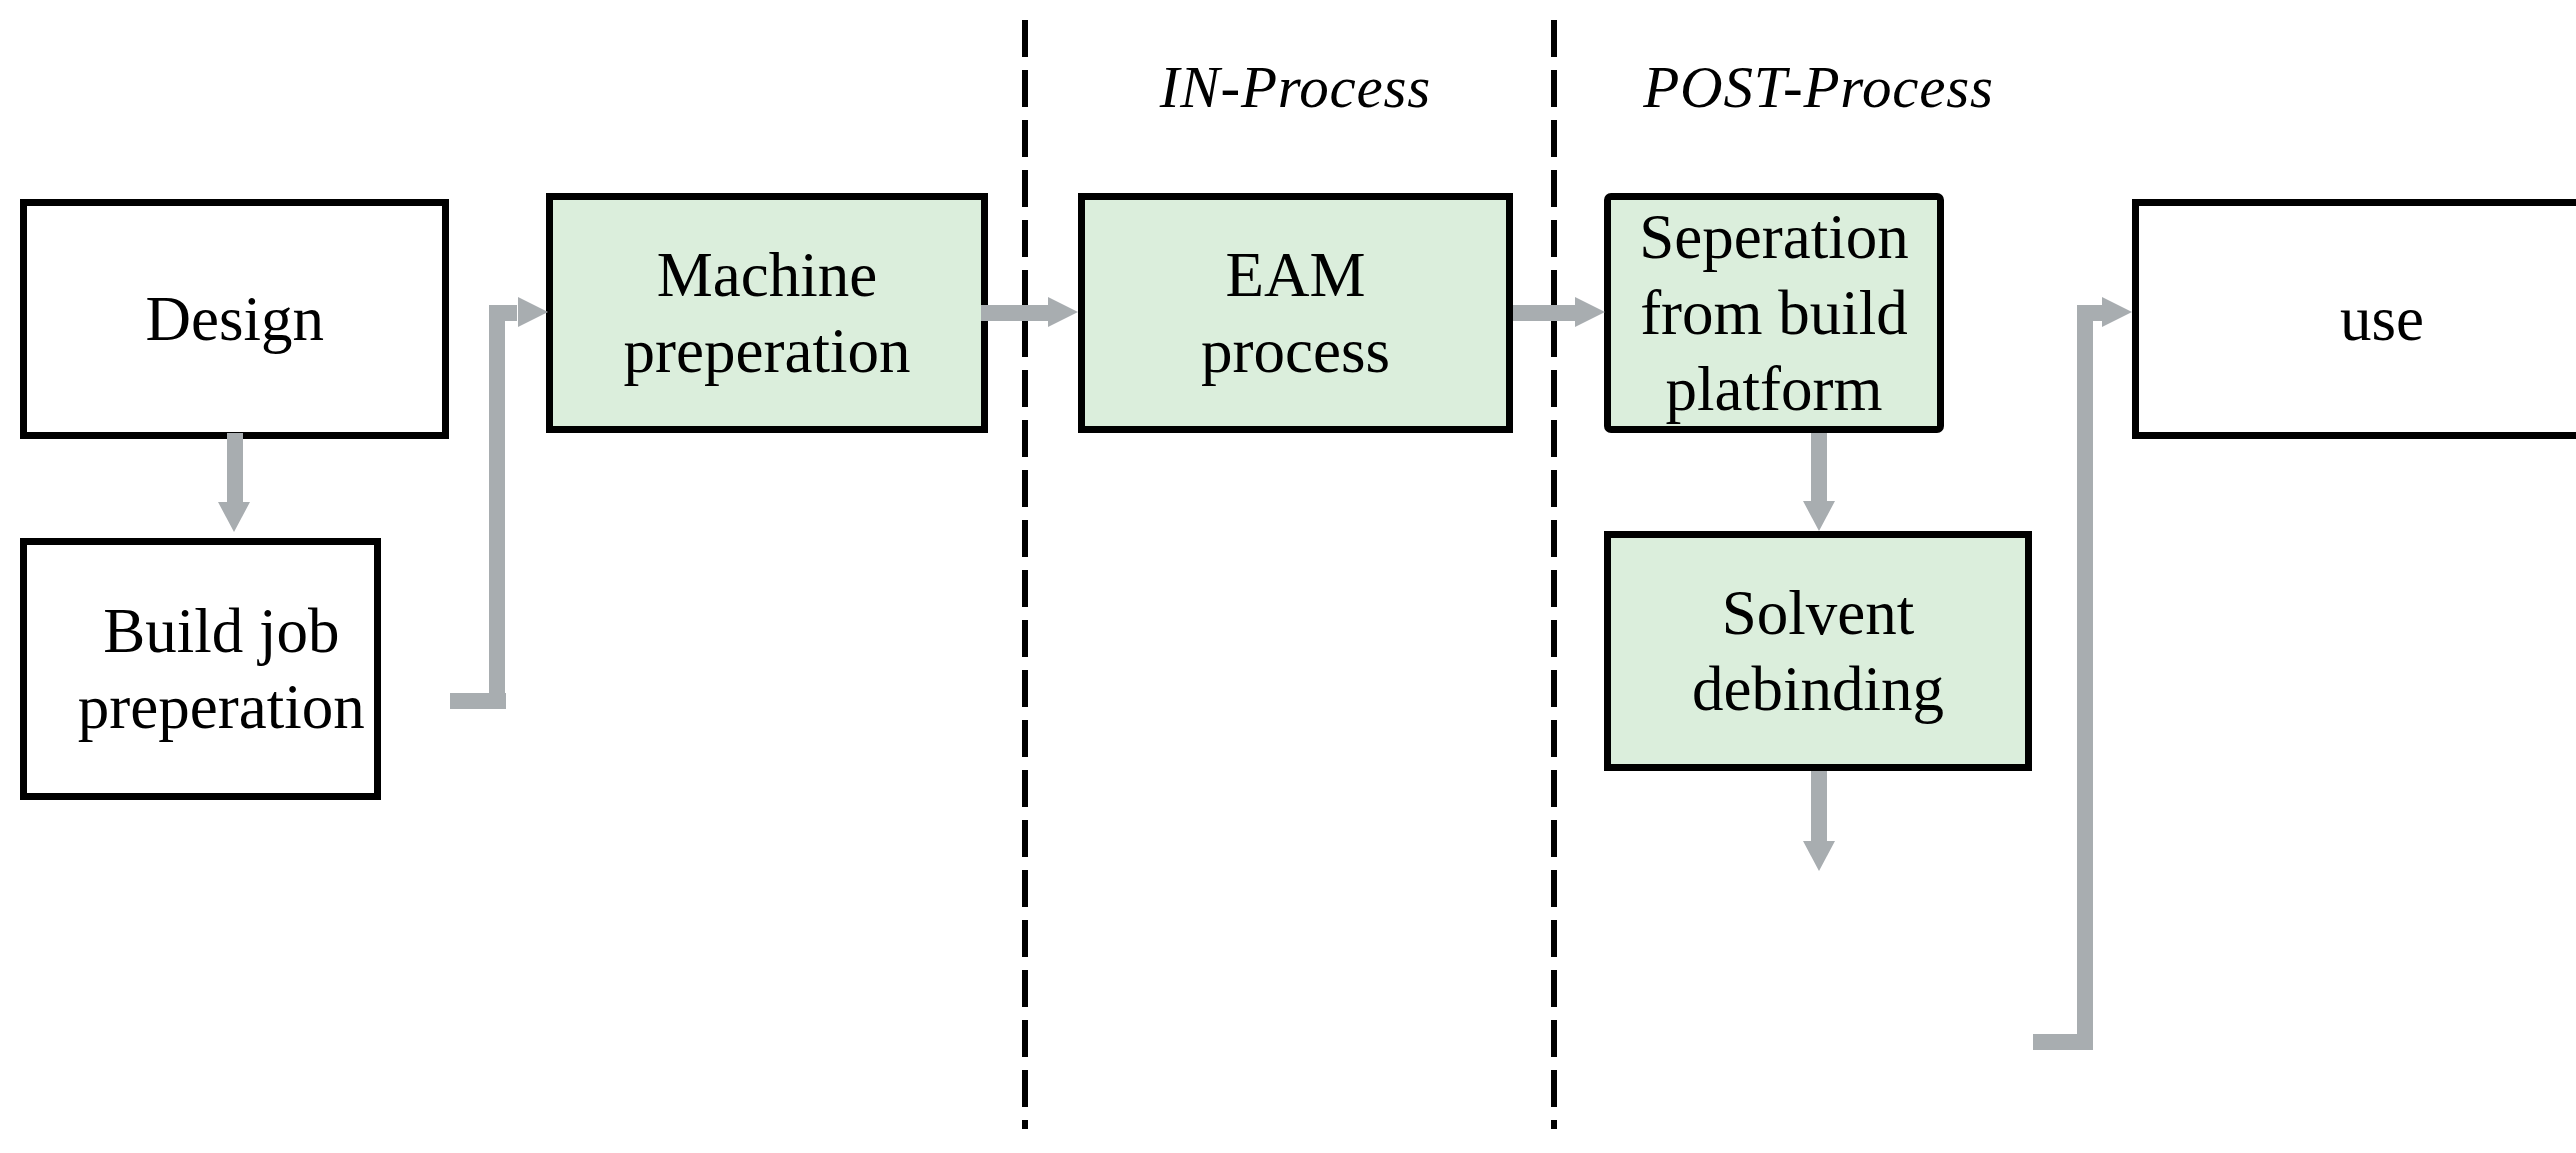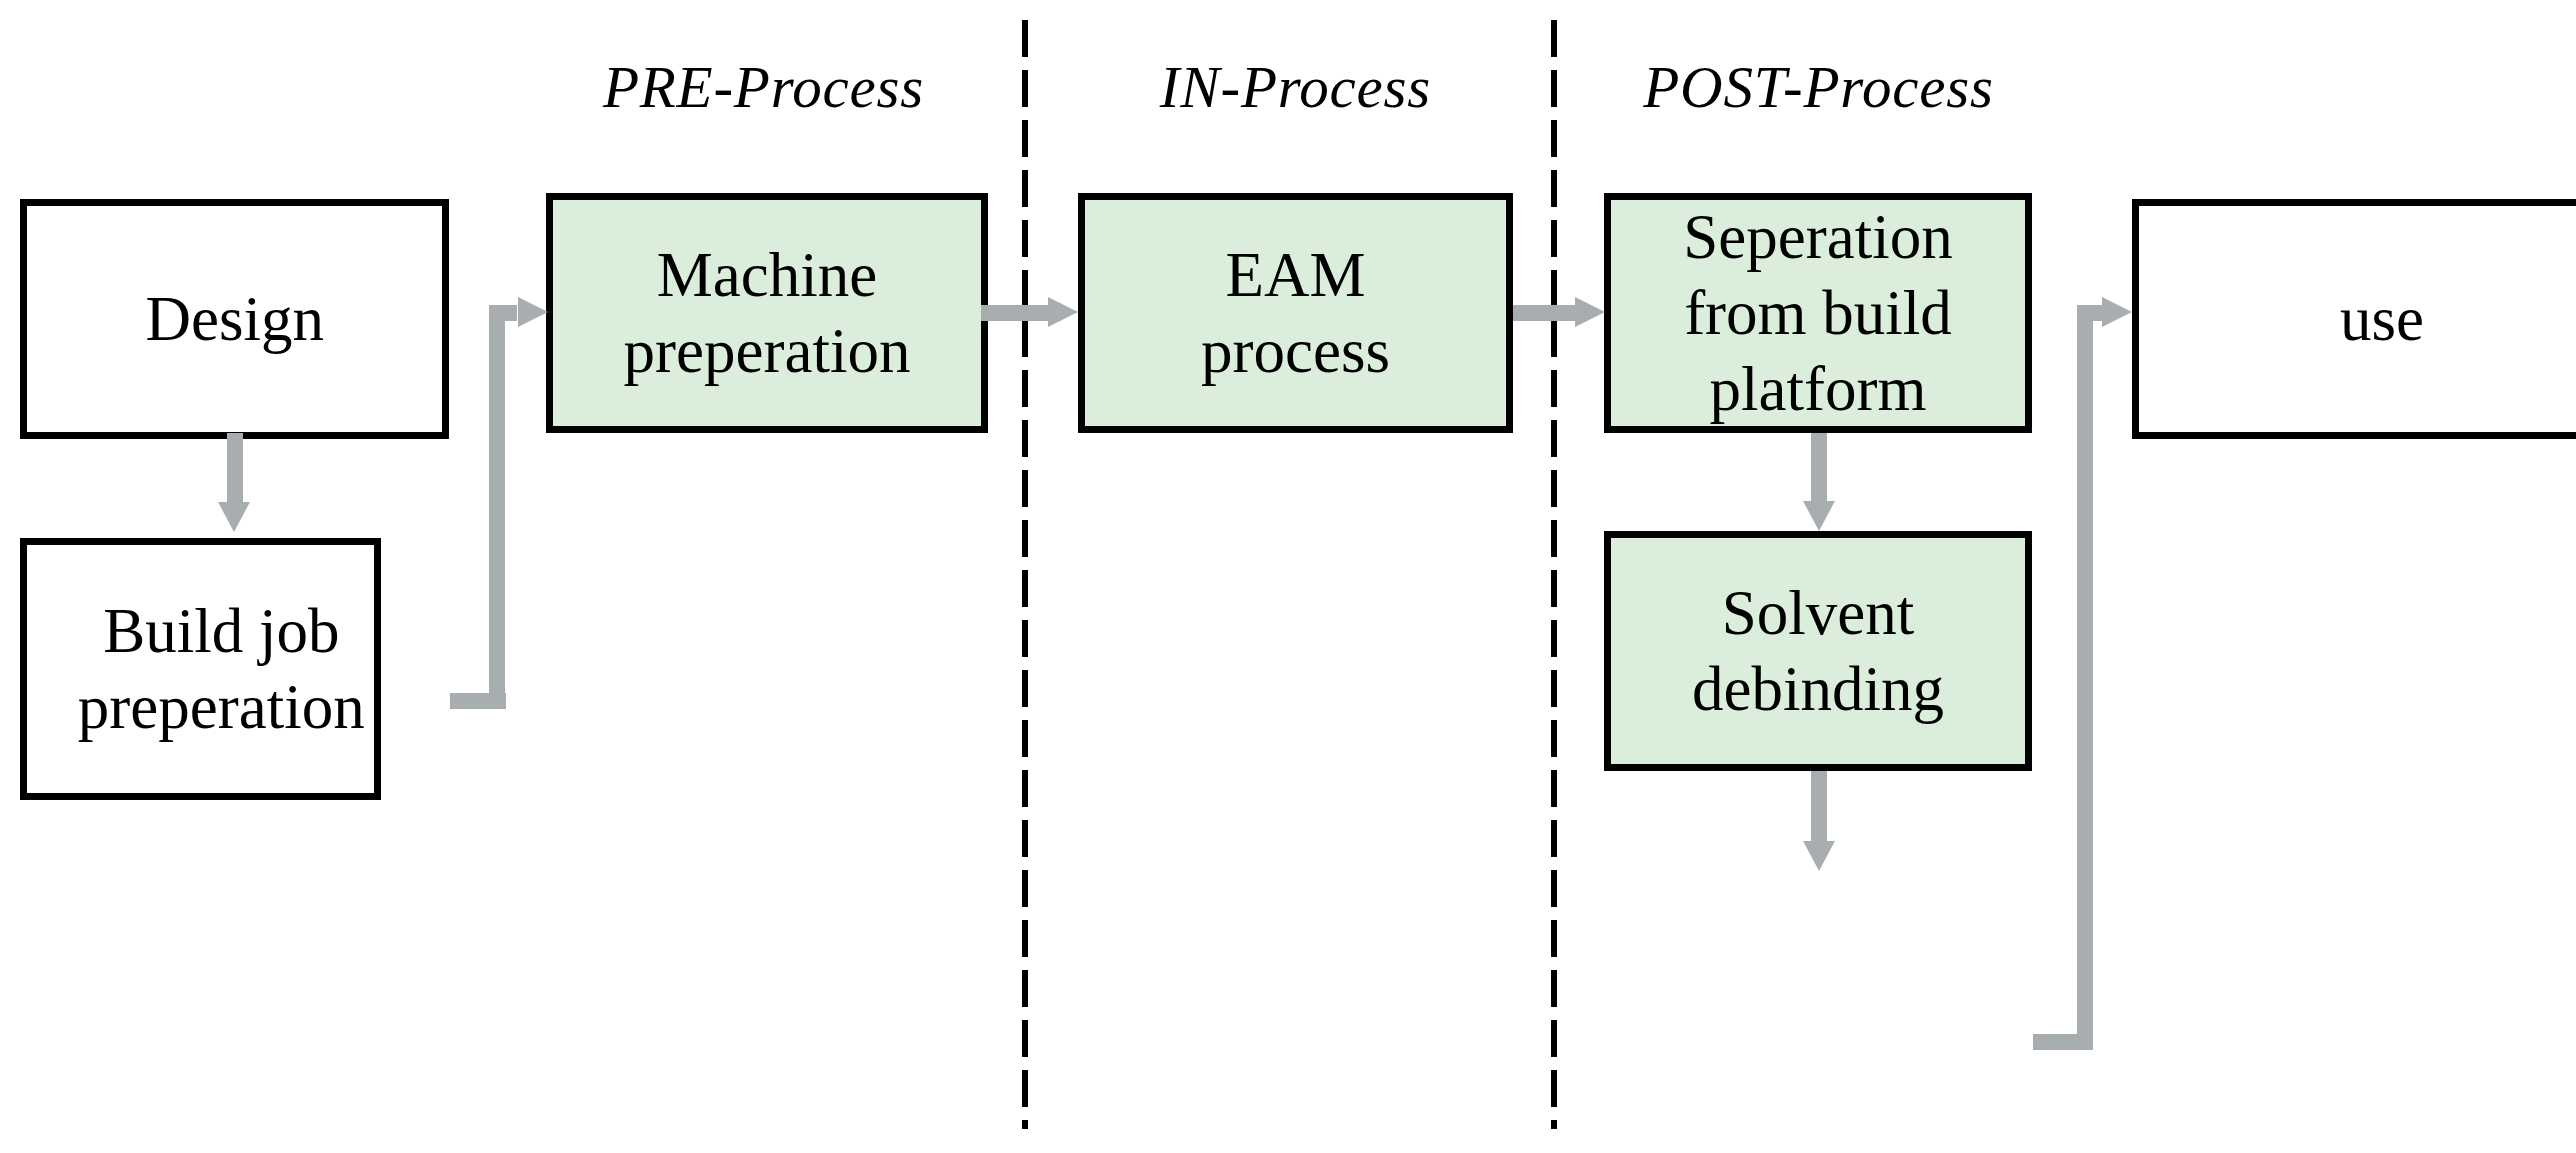--- a/index.html
+++ b/index.html
@@ -70,21 +70,20 @@
     border-top: 15.6px solid transparent;
     border-bottom: 15.6px solid transparent;
     border-left: 30px solid var(--arrow, #a8adb0);
   }
 </style>
 </head>
 <body>
 
 <div id="canvas">
 
-  <div class="phase-label" style="left:568px;">PRE-Process</div>
   <div class="phase-label" style="left:1100px;">IN-Process</div>
   <div class="phase-label" style="left:1623px;">POST-Process</div>
 
   <div class="vdash" style="left:1022px;"></div>
   <div class="vdash" style="left:1551px;"></div>
 
   <div class="box white" style="left:20.3px;   top:193px;  width:429px; height:240px;">
     <span>Design</span>
   </div>
 
@@ -96,21 +95,21 @@
   <div class="box green" style="left:546px;  top:193px;  width:442px; height:240px;align-items:center;">
     <span>Machine
 preperation</span>
   </div>
 
   <div class="box green bold" style="left:1078px; top:193px; width:435px; height:240px;">
     <span>EAM
 process</span>
   </div>
 
-  <div class="box green" style="left:1604px; top:193px;  width:428px; height:240px;">
+  <div class="box green" style="left:1604px; top:193px;  width:340px; height:240px;border-radius:7px;">
     <span>Seperation
 from build
 platform</span>
   </div>
 
   <div class="box green" style="left:1604px; top:531px;  width:428px; height:240px;">
     <span>Solvent
 debinding</span>
   </div>
 

